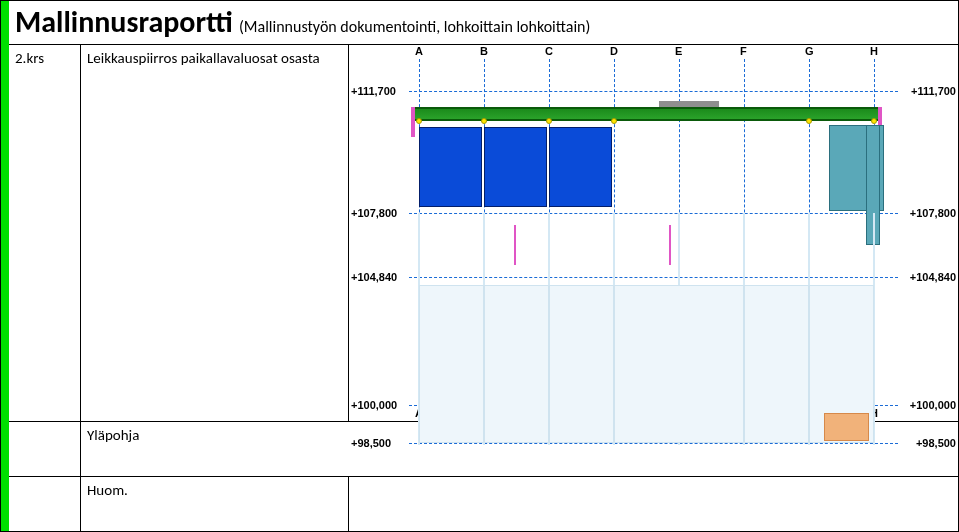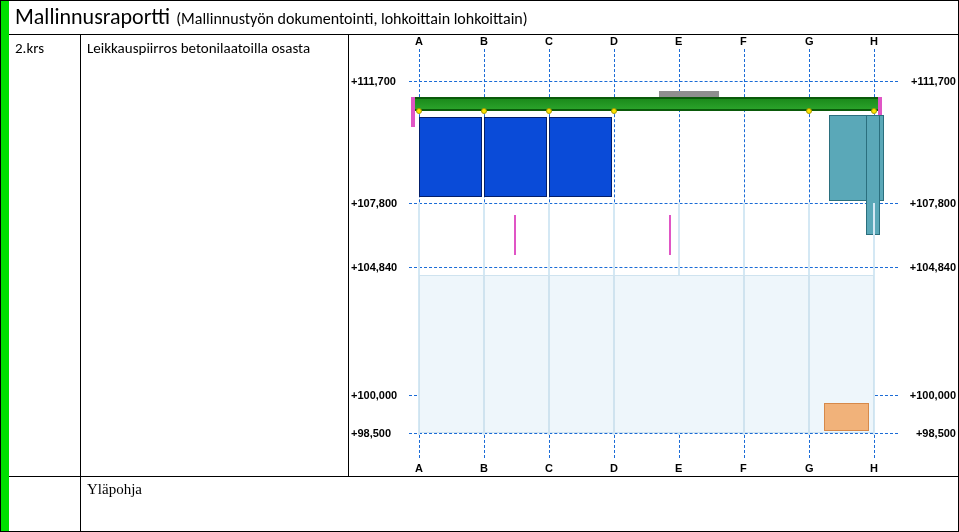--- a/index.html
+++ b/index.html
@@ -1,33 +1,33 @@
 <!DOCTYPE html>
 <html><head>
 <meta charset="utf-8">
 <style>
   * { box-sizing: border-box; margin: 0; padding: 0; }
   body { font-family: "Calibri", "Arial", sans-serif; width: 959px; height: 532px; background: #fff; }
   .page { display: flex; height: 532px; border: 1px solid #000; }
   .greenbar { width: 8px; background: #00e000; flex: 0 0 8px; }
   .content { flex: 1; display: flex; flex-direction: column; }
   .titlebar { border-bottom: 1px solid #000; padding: 2px 6px 4px 6px; display: flex; align-items: baseline; gap: 6px; }
-  .titlebar .main { font-size: 22px; font-weight: 400; }
+  .titlebar .main { font-size: 30px; font-weight: 700; }
   .titlebar .sub { font-size: 16px; font-weight: 400; }
   .grid { flex: 1; display: flex; flex-direction: column; }
   .row { display: flex; border-bottom: 1px solid #000; }
   .row:last-child { border-bottom: none; }
   .cell { border-right: 1px solid #000; padding: 4px 6px; font-size: 15px; }
   .cell:last-child { border-right: none; }
   .c1 { width: 72px; flex: 0 0 72px; }
   .c2 { width: 268px; flex: 0 0 268px; }
   .c3 { flex: 1; position: relative; padding: 0; }
   .row-top { flex: 1; align-items: stretch; }
   .row-top .c1, .row-top .c2 { }
-  .row-bot .cell { min-height: 54px; font-family: Liberation Serif, serif; }
+  .row-bot .cell { min-height: 54px; }
 
   
   .drawing { position: absolute; inset: 0; }
   .axis-label { position: absolute; font: bold 11px Arial; color: #000; }
   .elev-label { position: absolute; font: bold 11px Arial; color: #000; }
   .gridline-h { position: absolute; left: 60px; right: 60px; border-top: 1px dashed #1a6bd6; height: 0; }
   .gridline-v { position: absolute; top: 14px; bottom: 18px; border-left: 1px dashed #1a6bd6; width: 0; }
 
   
   .roof-slab { position: absolute; background: linear-gradient(#1b8b1b, #2aa22a); border: 2px solid #0a5a0a; height: 14px; }
@@ -47,21 +47,21 @@
 <div class="page">
   <div class="greenbar"></div>
   <div class="content">
     <div class="titlebar">
       <span class="main">Mallinnusraportti</span>
       <span class="sub">(Mallinnustyön dokumentointi, lohkoittain lohkoittain)</span>
     </div>
     <div class="grid">
       <div class="row row-top">
         <div class="cell c1">2.krs</div>
-        <div class="cell c2">Leikkauspiirros betonilaatoilla osasta</div>
+        <div class="cell c2">Leikkauspiirros paikallavaluosat osasta</div>
         <div class="cell c3">
           <div class="drawing" id="drawing">
               <div class="gridline-v" style="left: 70px;"></div>
               <div class="axis-label" style="left: 66px; top: 0px;">A</div>
               <div class="axis-label" style="left: 66px; bottom: 2px;">A</div>
               <div class="gridline-v" style="left: 135px;"></div>
               <div class="axis-label" style="left: 131px; top: 0px;">B</div>
               <div class="axis-label" style="left: 131px; bottom: 2px;">B</div>
               <div class="gridline-v" style="left: 200px;"></div>
               <div class="axis-label" style="left: 196px; top: 0px;">C</div>
@@ -128,15 +128,20 @@
               <div class="orange" style="left: 475px; top: 368px; width: 45px; height: 28px;"></div>
               <div class="magenta" style="left: 165px; top: 180px; height: 40px; width: 2px;"></div>
               <div class="magenta" style="left: 320px; top: 180px; height: 40px; width: 2px;"></div>
             </div>
         </div>
       </div>
       <div class="row row-bot">
         <div class="cell c1"></div>
         <div class="cell c2">Yläpohja</div>
       </div>
+      <div class="row row-bot" style="border-bottom:none;">
+        <div class="cell c1"></div>
+        <div class="cell c2">Huom.</div>
+        <div class="cell c3"></div>
+      </div>
     </div>
   </div>
 </div>
 
 </body></html>

